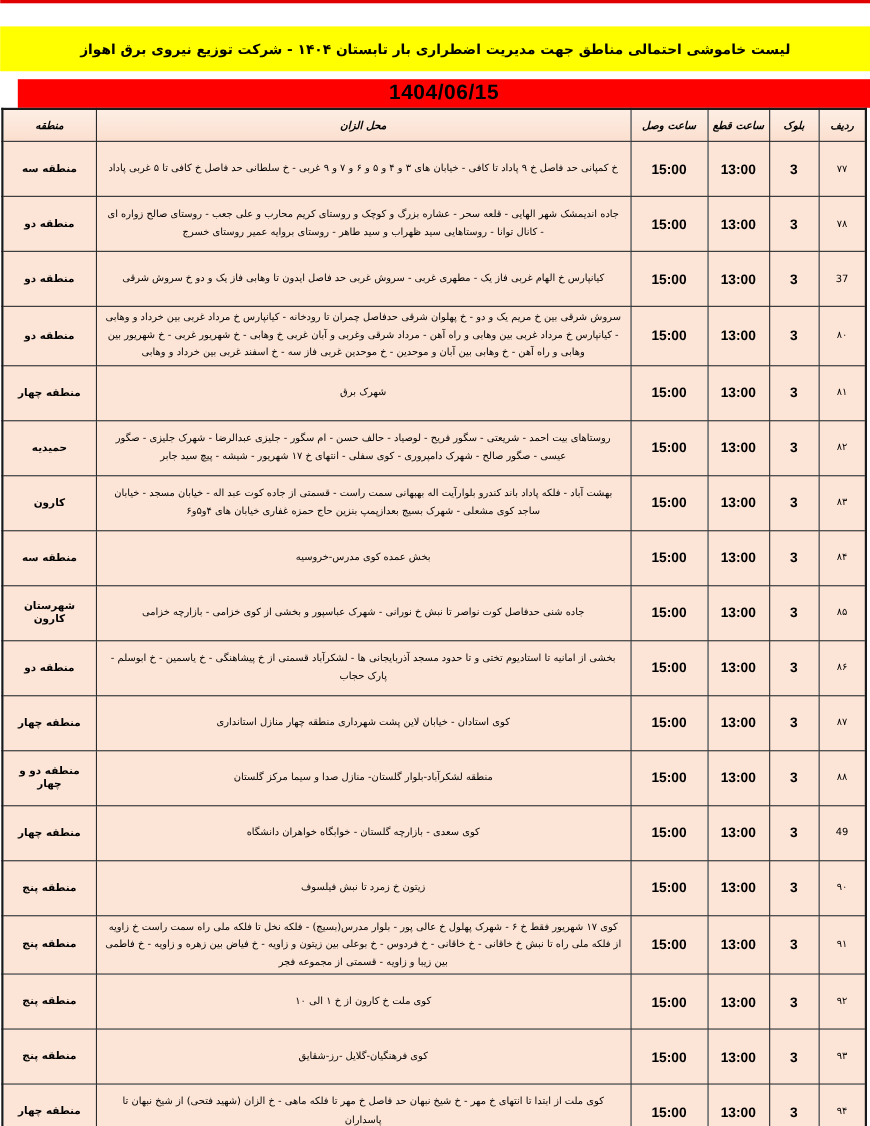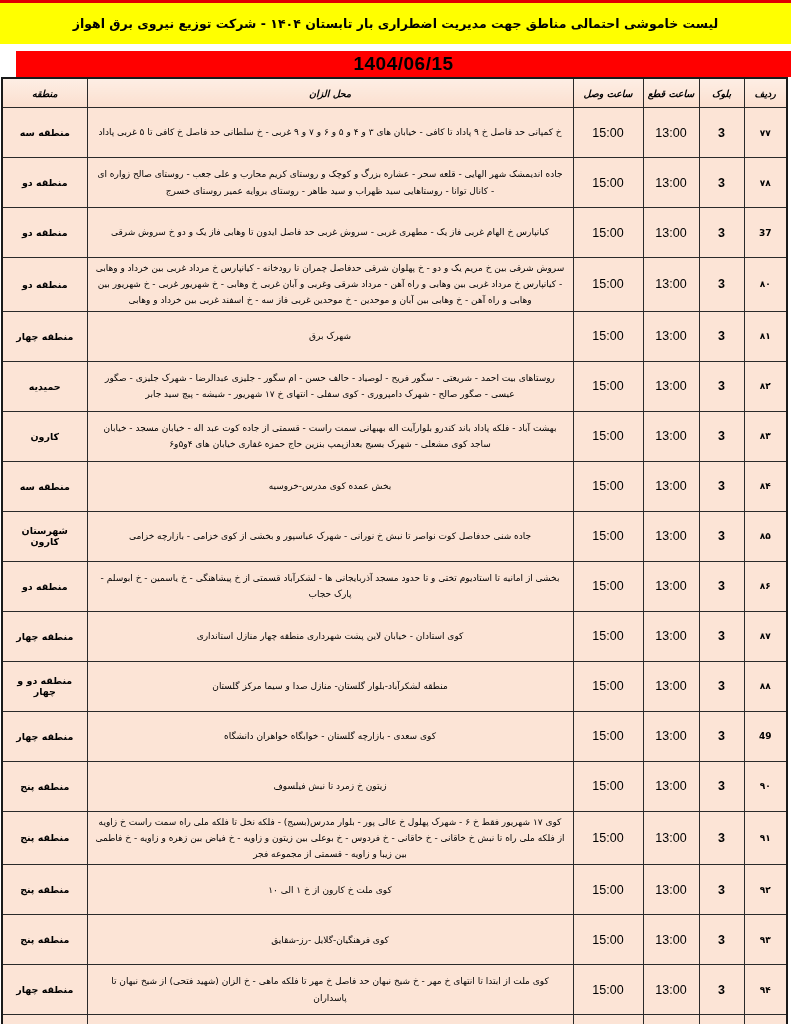--- a/index.html
+++ b/index.html
@@ -3,21 +3,21 @@
 <meta charset="utf-8">
 <style>
   html,body{margin:0;padding:0;}
   body{
     width:791px;height:1024px;background:#ffffff;overflow:hidden;
     font-family:"DejaVu Sans",sans-serif;color:#000;
   }
   .top-red-line{height:3px;background:#e00000;}
   .title-banner{
     background:#ffff00;height:41px;display:flex;align-items:center;justify-content:center;
-    font-size:12.5px;font-weight:bold;text-align:right;
+    font-size:12.5px;font-weight:bold;text-align:right;margin-top:21px;
   }
   .banner-gap{height:7px;background:#ffffff;}
   .date-banner{
     background:#ff0000;height:26px;display:flex;align-items:center;justify-content:center;
     font-family:"Liberation Sans",sans-serif;font-size:19px;font-weight:bold;color:#000;
     direction:ltr;letter-spacing:.5px;margin-left:16px;
   }
   table.outage{
     width:785px;margin:0 3px;border-collapse:collapse;table-layout:fixed;direction:rtl;
     border:2px solid #1a1a1a;
@@ -25,23 +25,23 @@
   .outage th,.outage td{
     border:1px solid #2a2a2a;background:#fce4d6;text-align:center;vertical-align:middle;
     padding:2px 4px;overflow:hidden;
   }
   .outage thead th{
     height:24px;font-size:9.5px;font-weight:bold;
     background:linear-gradient(#fdeee4,#fbdfcf);
     font-style:italic;
   }
   .outage tbody td{height:45px;}
-  td.c-num{font-size:9px;font-weight:bold;}
+  td.c-num{font-size:9px;font-weight:normal;}
   td.c-block{font-family:"Liberation Sans",sans-serif;font-size:12.5px;font-weight:bold;}
-  td.c-time{font-family:"Liberation Sans",sans-serif;font-size:12.5px;font-weight:normal;direction:ltr;}
+  td.c-time{font-family:"Liberation Sans",sans-serif;font-size:12.5px;font-weight:bold;direction:ltr;}
   td.c-loc{font-size:9px;line-height:1.8;padding:2px 8px;}
   td.c-region{font-size:9.5px;font-weight:bold;}
 </style>
 </head>
 <body>
 
 <div class="top-red-line"></div>
 
 <div class="title-banner">
   <span>لیست خاموشی احتمالی مناطق جهت مدیریت اضطراری بار تابستان ۱۴۰۴ - شرکت توزیع نیروی برق اهواز</span>

